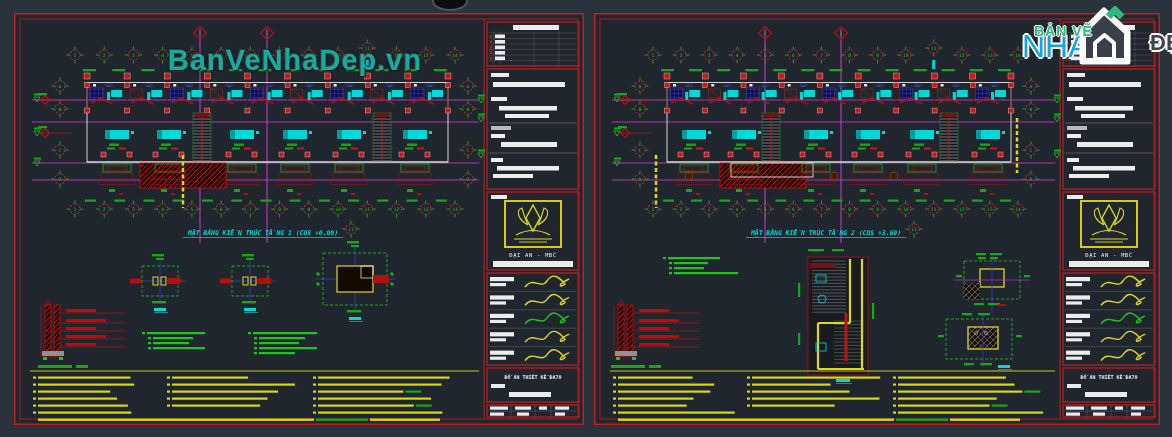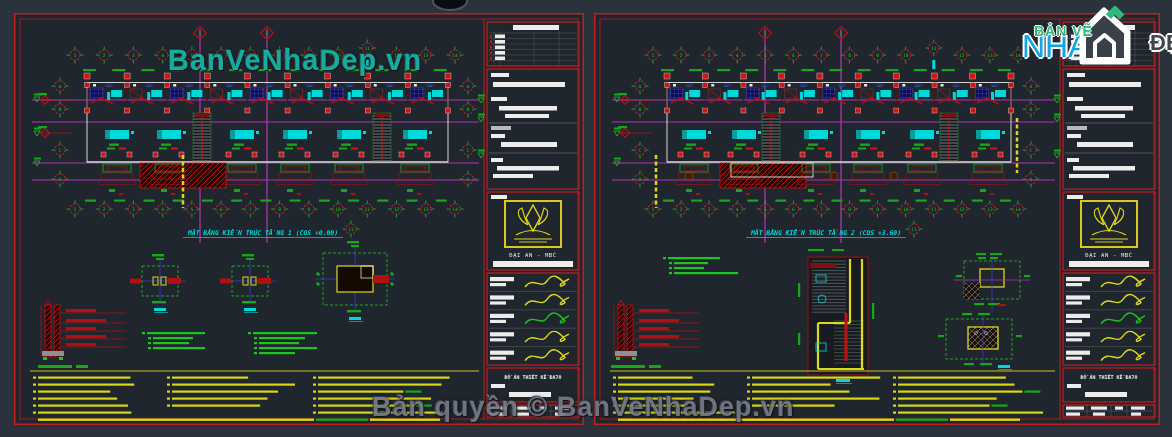--- a/index.html
+++ b/index.html
@@ -1725,21 +1725,20 @@
             <rect x="537" y="393.5" width="14" height="3.2" fill="#ececec"></rect>
             <rect x="472" y="399.5" width="14" height="3.2" fill="#ececec"></rect>
             <rect x="499" y="399.5" width="12" height="3.2" fill="#ececec"></rect>
             <rect x="537" y="399.5" width="10" height="3.2" fill="#ececec"></rect>
           </g>
         </g>
       </g>
       <ellipse cx="450" cy="1" rx="17" ry="9" fill="#0b0d10" stroke="#50555c" stroke-width="2"></ellipse>
     </svg>
   <div id="wm-top" class="wm">BanVeNhaDep.vn</div>
-  <div id="wm-bottom" class="wm">Bản quyền © BanVeNhaDep.vn</div>
   <div id="brand">
     <span class="t2">NHÀ</span>
     <svg width="56" height="60" viewBox="0 0 56 60">
       <path d="M28 4 L52 26 V56 H6 V26 Z" fill="#3a4049" stroke="#ffffff" stroke-width="5" stroke-linejoin="round"></path>
       <path d="M21 22 L39 4 L46 11" fill="none" stroke="#2eb87a" stroke-width="7"></path>
       <path d="M28 8 L49 27 V53 H9 V27 Z" fill="#3a4049" stroke="#ffffff" stroke-width="2" stroke-linejoin="round"></path>
       <path d="M19 53 V37 L28.5 29 L38 37 V53 Z" fill="none" stroke="#ffffff" stroke-width="4" stroke-linejoin="round"></path>
       <rect x="4" y="52" width="48" height="6" rx="3" fill="#ffffff"></rect>
     </svg>
     <span class="t1">BẢN VẼ</span>

